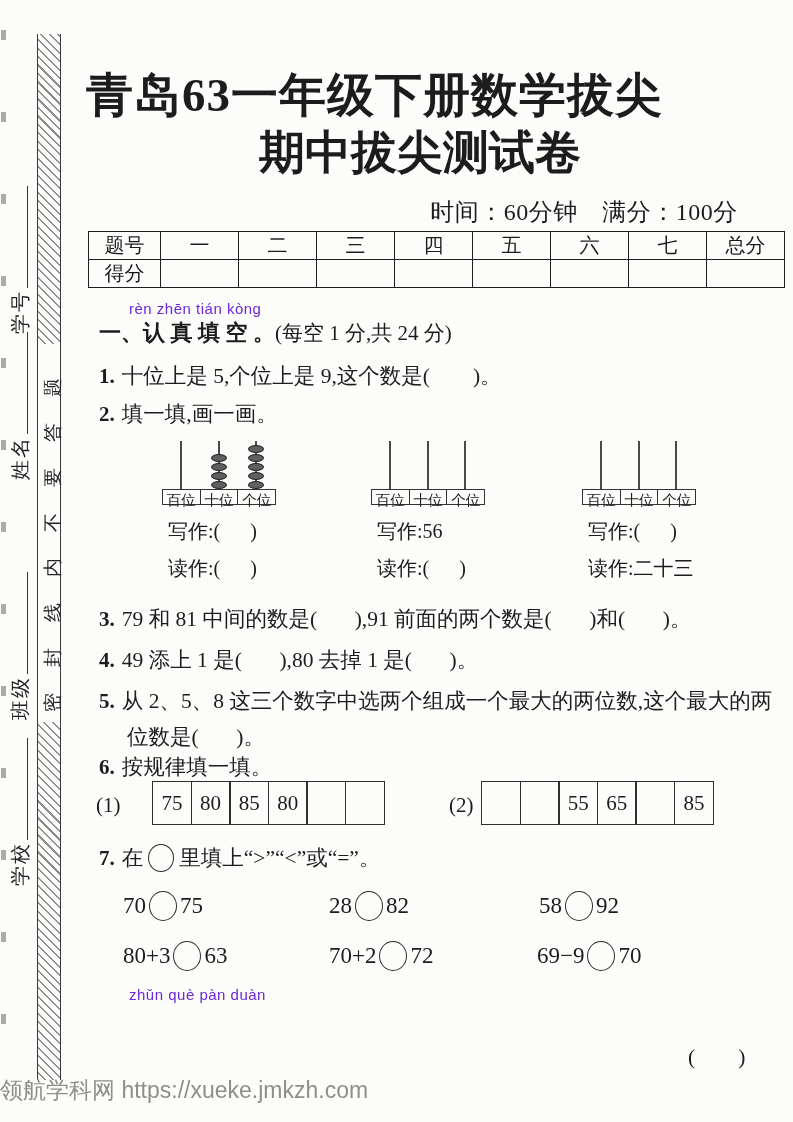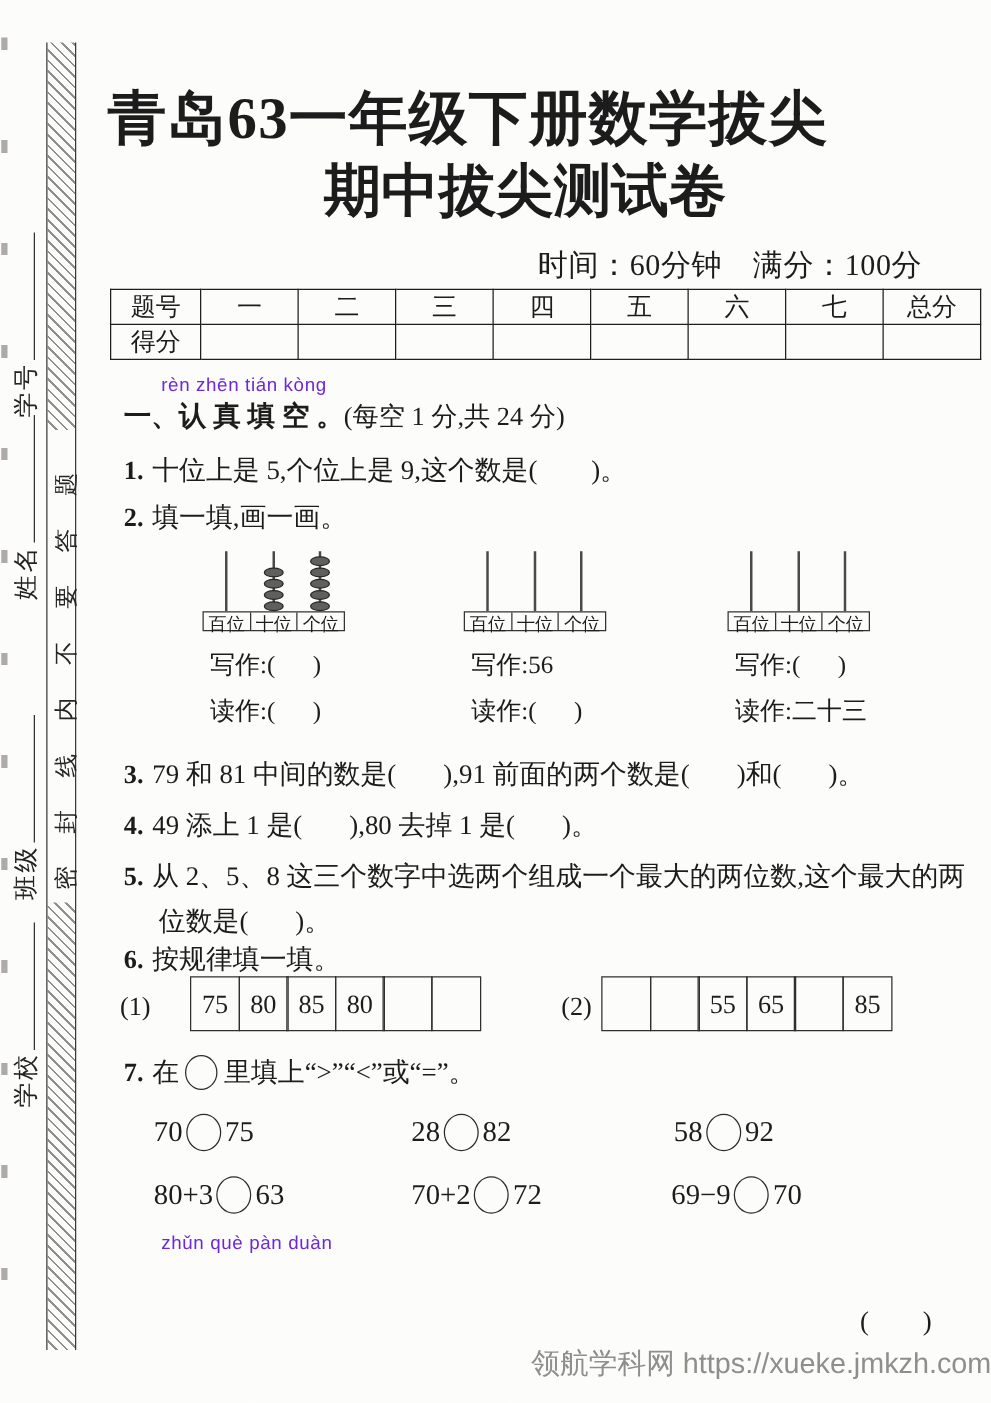--- a/index.html
+++ b/index.html
@@ -63,21 +63,21 @@
   .seq-cell{width:38px;height:42px;border:1.4px solid #2f2f2f;margin-left:-1.4px;
     display:flex;align-items:center;justify-content:center;font-size:21px;}
   .seq-cell:first-child{margin-left:0;}
 
   
   .cmp{font-size:23px;white-space:pre;}
   .cmp-circle{display:inline-block;width:26px;height:28px;border:1.6px solid #2c2c2c;
     border-radius:50%;vertical-align:-8px;margin:0 3px;}
   .cmp-circle.small{width:24px;height:26px;vertical-align:-7px;margin:0 5px;}
 
-  .footer{left:0;top:1075px;width:793px;text-align:right;
+  .footer{left:0;top:1075px;width:793px;text-align:left;
     font-family:"Liberation Sans","DejaVu Sans",sans-serif;font-size:23px;color:#8f8f8a;}
 </style>
 </head>
 <body>
 
 <div class="page">
 
   <div class="abs edge-marks"></div>
 
   <div class="side-field" style="top:334px">

